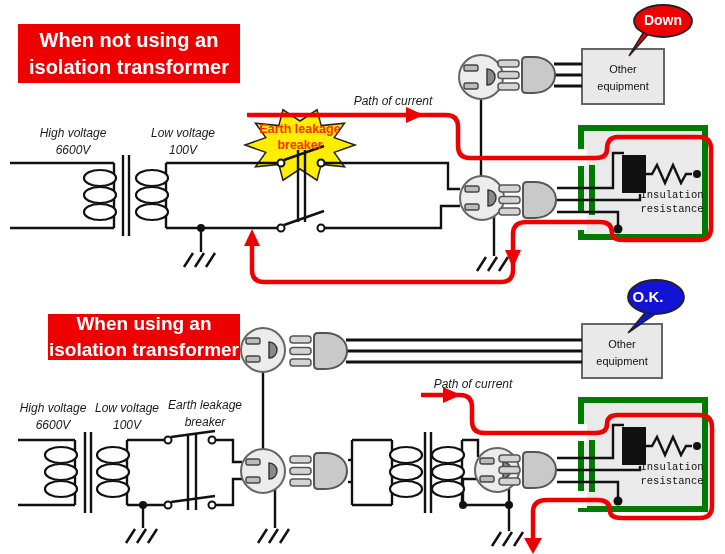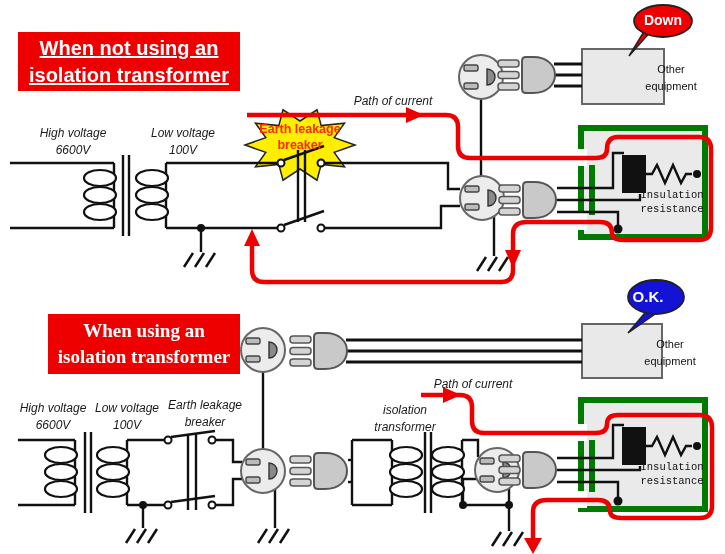--- a/index.html
+++ b/index.html
@@ -3,25 +3,25 @@
 <meta charset="utf-8">
 <style>
   html,body{margin:0;padding:0;background:#fff;}
   #canvas{position:relative;width:725px;height:554px;background:#ffffff;overflow:hidden;
           font-family:"Liberation Sans",sans-serif;}
   #circuit-svg{position:absolute;left:0;top:0;}
   .lbl{position:absolute;text-align:center;color:#1a1a1a;line-height:1.45;}
   .lbl span{display:block;}
   .banner{position:absolute;background:#ee0000;color:#ffffff;font-weight:bold;
           display:flex;flex-direction:column;justify-content:center;text-align:center;line-height:1.35;}
-  .banner1{left:18px;top:32px;width:222px;height:59px;font-size:20px;text-decoration:underline;}
-  .banner2{left:48px;top:314px;width:192px;height:60px;font-size:19px;font-family:Liberation Serif, serif;}
+  .banner1{left:18px;top:24px;width:222px;height:59px;font-size:20px;}
+  .banner2{left:48px;top:314px;width:192px;height:46px;font-size:19px;}
   .small{font-size:12px;font-style:italic;}
   .star-lbl{color:#ff2800;font-weight:bold;font-size:12.5px;line-height:1.3;}
-  .box-lbl{font-size:11px;line-height:1.5;color:#111;margin-left:48px;}
+  .box-lbl{font-size:11px;line-height:1.5;color:#111;}
   .ins-lbl{font-size:10.5px;line-height:1.3;color:#111;font-family:Liberation Mono, monospace;}
   .bubble-lbl{color:#fff;font-weight:bold;line-height:1.1;}
 </style>
 </head>
 <body>
 
 <div id="canvas">
 
 <svg id="circuit-svg" width="725" height="554" viewBox="0 0 725 554">
 
@@ -272,24 +272,20 @@
   <span>6600V</span>
 </div>
 <div class="lbl small" style="left:78px;top:400px;width:98px;">
   <span>Low voltage</span>
   <span>100V</span>
 </div>
 <div class="lbl small" style="left:156px;top:397px;width:98px;">
   <span>Earth leakage</span>
   <span>breaker</span>
 </div>
-<div class="lbl small" style="left:356px;top:402px;width:98px;">
-  <span>isolation</span>
-  <span>transformer</span>
-</div>
 <div class="lbl small" style="left:418px;top:376px;width:110px;">
   <span>Path of current</span>
 </div>
 <div class="lbl box-lbl" style="left:582px;top:336px;width:80px;">
   <span>Other</span>
   <span>equipment</span>
 </div>
 <div class="lbl bubble-lbl" style="left:627px;top:289px;width:42px;font-size:15px;">
   <span>O.K.</span>
 </div>

